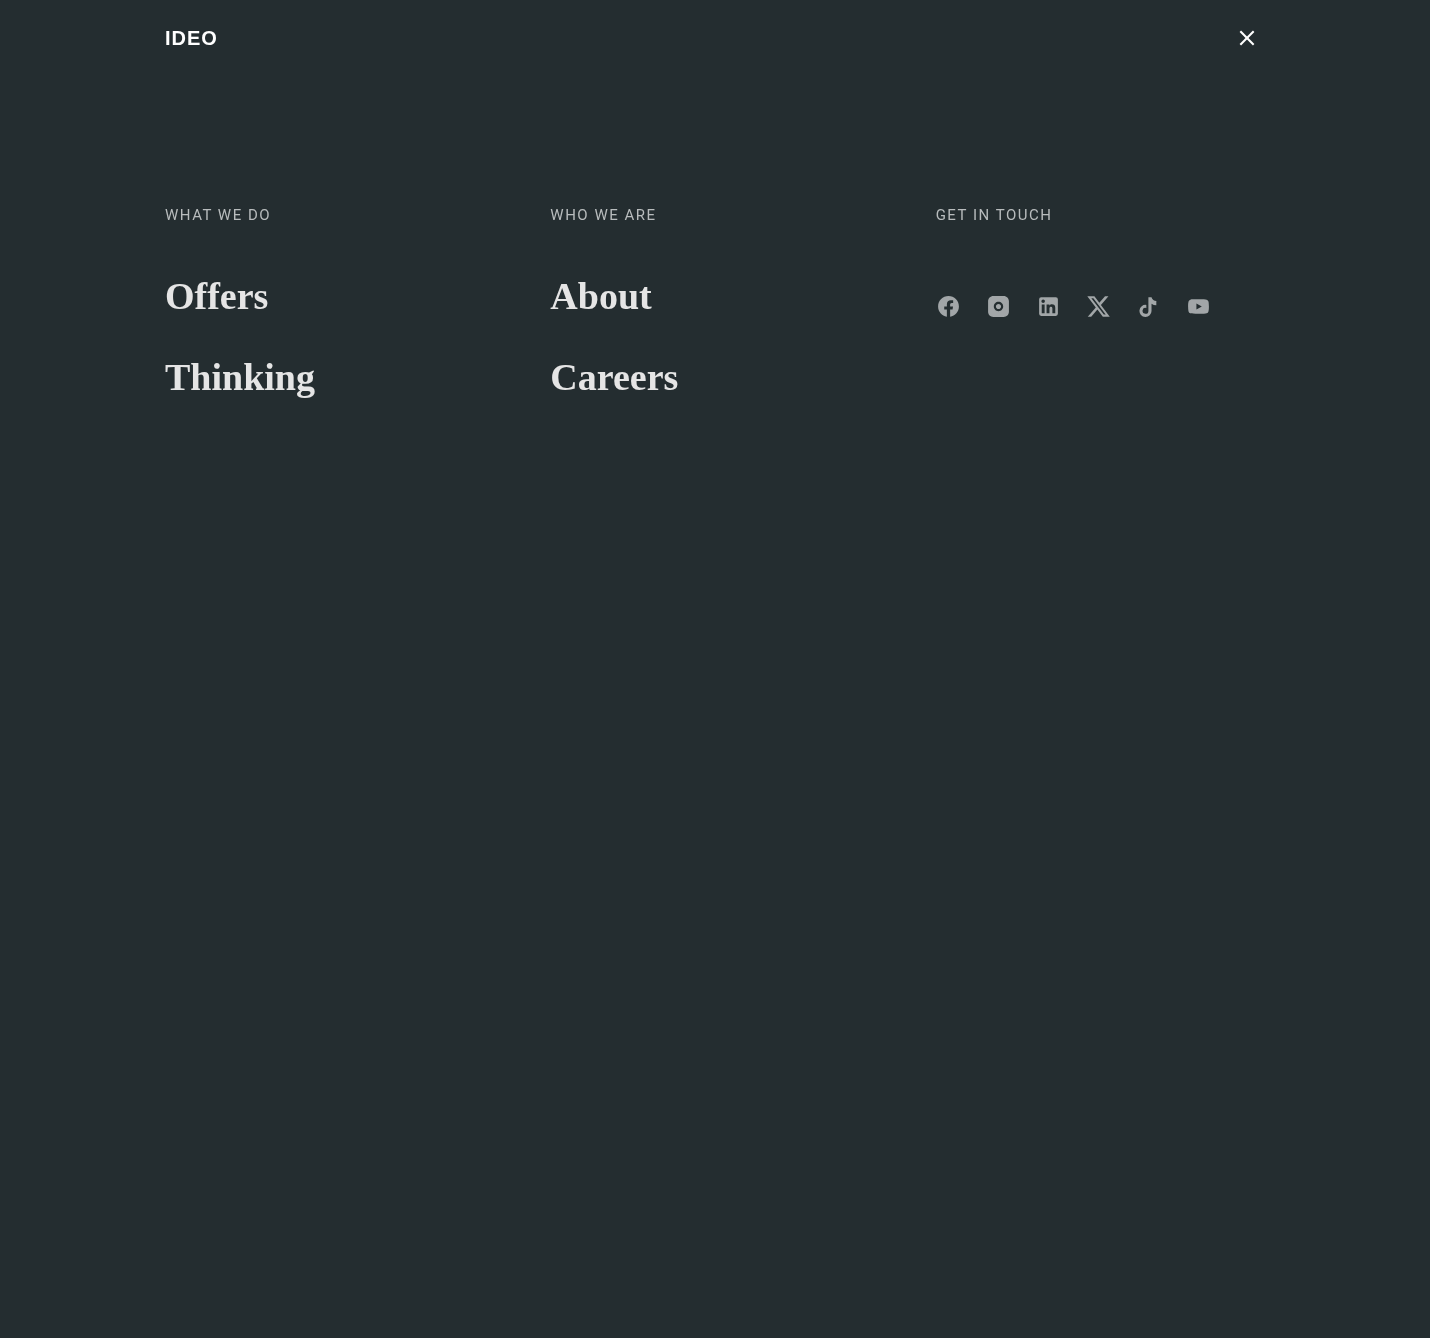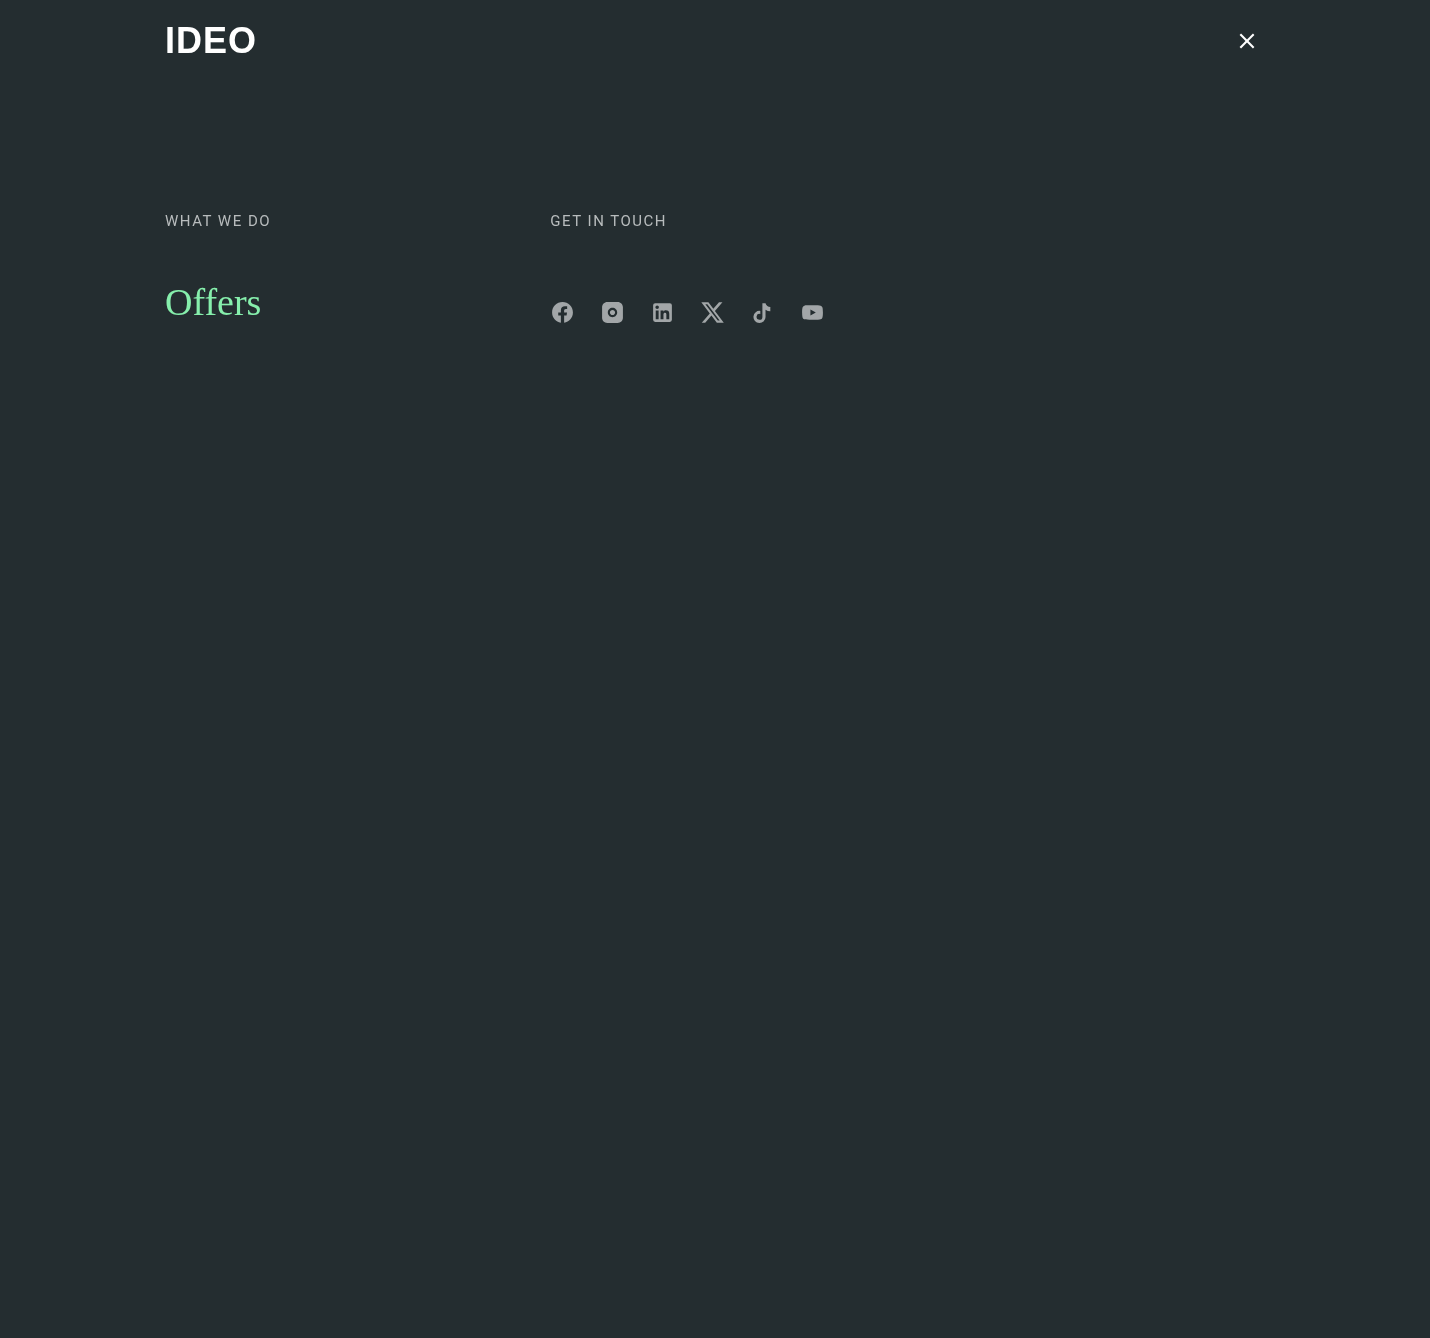--- a/index.html
+++ b/index.html
@@ -24,21 +24,21 @@
     .header {
       display: flex;
       justify-content: space-between;
       align-items: center;
       margin-bottom: 150px;
     }
     
     .logo {
       font-family: Arial, Helvetica, sans-serif;
       font-weight: 900;
-      font-size: 36px;
+      font-size: 20px;
       letter-spacing: 1px;
       color: #ffffff;
       cursor: pointer;
     }
     
     .close-btn {
       background: none;
       border: none;
       cursor: pointer;
       padding: 8px;
@@ -68,22 +68,22 @@
       font-weight: 400;
       letter-spacing: 1.5px;
       color: #b8bcbd;
       margin-bottom: 50px;
       text-transform: uppercase;
     }
     
     .menu-link {
       font-family: Georgia, "Times New Roman", serif;
       font-size: 38px;
-      font-weight: 400;
-      color: #86efac;
+      font-weight: 700;
+      color: #e5e5e5;
       text-decoration: none;
       margin-bottom: 35px;
       cursor: pointer;
       line-height: 1.2;
     }
     
     .social-row {
       display: flex;
       gap: 25px;
       margin-top: 20px;
@@ -114,22 +114,28 @@
         <line x1="20" y1="4" x2="4" y2="20"></line>
       </svg>
     </button>
   </div>
 
   <div class="menu-grid">
 
     <div class="menu-column">
       <div class="column-heading">WHAT WE DO</div>
       <a class="menu-link">Offers</a>
+      <a class="menu-link">Thinking</a>
     </div>
 
+    <div class="menu-column">
+      <div class="column-heading">WHO WE ARE</div>
+      <a class="menu-link">About</a>
+      <a class="menu-link">Careers</a>
+    </div>
 
     <div class="menu-column">
       <div class="column-heading">GET IN TOUCH</div>
 
       <div class="social-row">
         <a class="social-icon">
           <svg viewBox="0 0 24 24">
             <path d="M12 2C6.48 2 2 6.48 2 12c0 4.99 3.66 9.13 8.44 9.88v-6.99H7.9V12h2.54V9.8c0-2.51 1.49-3.89 3.78-3.89 1.09 0 2.24.2 2.24.2v2.46h-1.26c-1.24 0-1.63.77-1.63 1.56V12h2.78l-.44 2.89h-2.34v6.99C18.34 21.13 22 16.99 22 12c0-5.52-4.48-10-10-10z"></path>
           </svg>
         </a>

